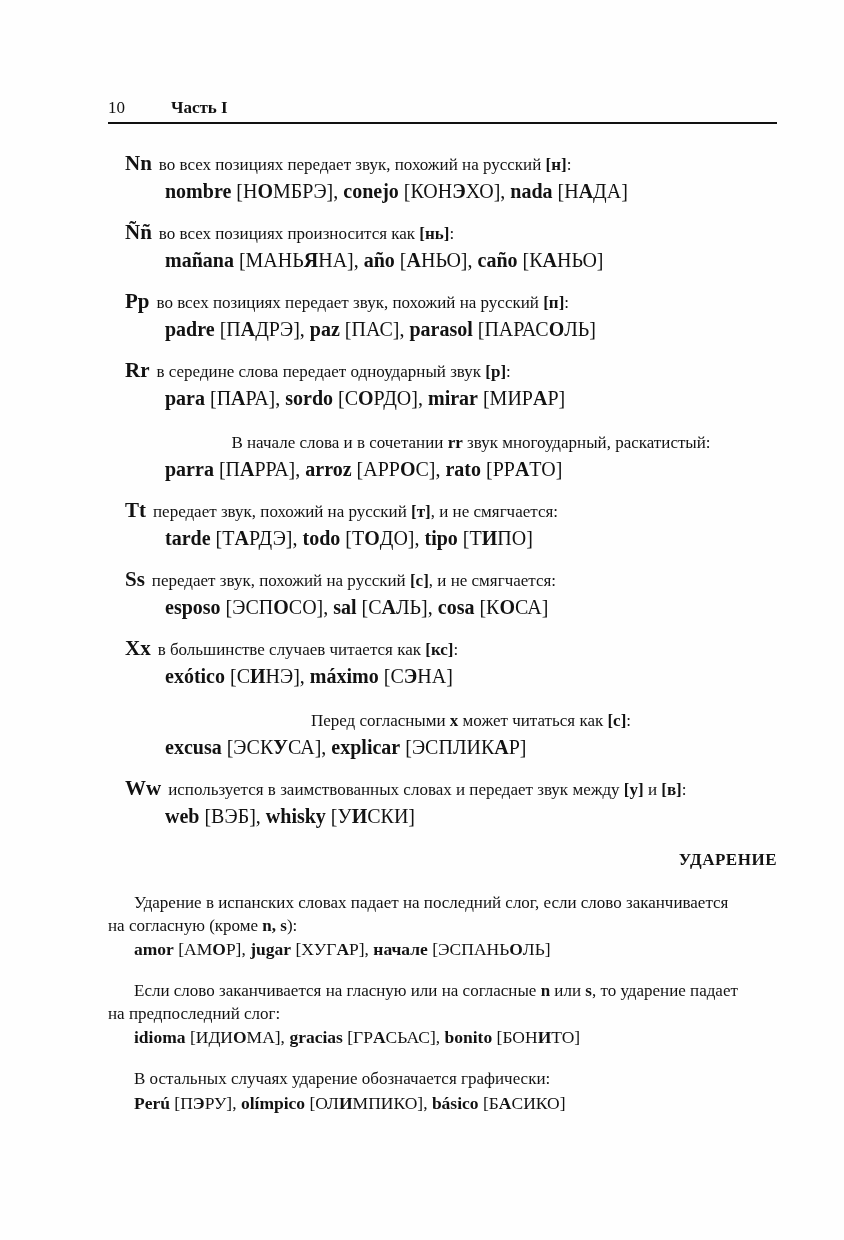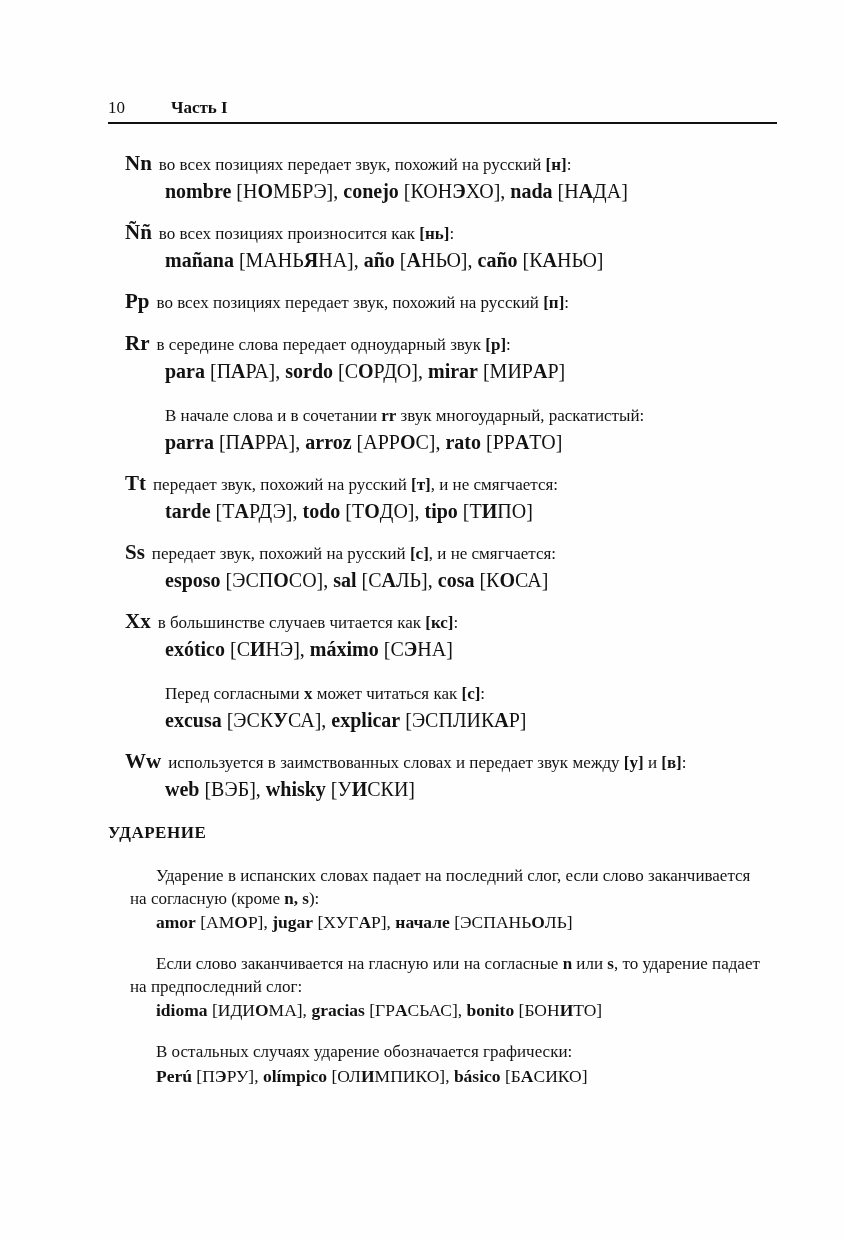--- a/index.html
+++ b/index.html
@@ -42,32 +42,33 @@
   .entry .example {
     margin-left: 57px;
     font-size: 20px;
     line-height: 27px;
   }
   .entry .note {
     margin-left: 57px;
     margin-top: 17px;
     font-size: 17px;
     line-height: 27px;
+    text-align: center;
   }
   b { font-weight: bold; }
 
   .stress-section { margin-top: 20px; }
   .stress-title {
-    text-align: left;
+    text-align: right;
     font-size: 17px;
     font-weight: bold;
     margin: 0 0 22px 0;
     letter-spacing: 0.5px;
   }
-  .stress-group { margin-bottom: 19px; margin-left: 22px; }
+  .stress-group { margin-bottom: 19px; }
   .stress-group .stress-text {
     margin: 0;
     max-width: 640px;
     text-indent: 26px;
     font-size: 17px;
     line-height: 22.5px;
   }
   .stress-group .stress-example {
     margin: 1px 0 0 26px;
     font-size: 17.5px;
@@ -87,20 +88,21 @@
       <div class="entry">
         <p class="desc"><span class="letter">Nn</span><span>во всех позициях передает звук, похожий на русский </span><b>[н]</b><span>:</span></p>
         <p class="example"><b>nombre</b><span> [Н</span><b>О</b><span>МБРЭ], </span><b>conejo</b><span> [КОН</span><b>Э</b><span>ХО], </span><b>nada</b><span> [Н</span><b>А</b><span>ДА]</span></p>
       </div>
       <div class="entry">
         <p class="desc"><span class="letter">Ññ</span><span>во всех позициях произносится как </span><b>[нь]</b><span>:</span></p>
         <p class="example"><b>mañana</b><span> [МАНЬ</span><b>Я</b><span>НА], </span><b>año</b><span> [</span><b>А</b><span>НЬО], </span><b>caño</b><span> [К</span><b>А</b><span>НЬО]</span></p>
       </div>
       <div class="entry">
         <p class="desc"><span class="letter">Pp</span><span>во всех позициях передает звук, похожий на русский </span><b>[п]</b><span>:</span></p>
+        <p class="example"><b>padre</b><span> [П</span><b>А</b><span>ДРЭ], </span><b>paz</b><span> [ПАС], </span><b>parasol</b><span> [ПАРАС</span><b>О</b><span>ЛЬ]</span></p>
       </div>
       <div class="entry">
         <p class="desc"><span class="letter">Rr</span><span>в середине слова передает одноударный звук </span><b>[р]</b><span>:</span></p>
         <p class="example"><b>para</b><span> [П</span><b>А</b><span>РА], </span><b>sordo</b><span> [С</span><b>О</b><span>РДО], </span><b>mirar</b><span> [МИР</span><b>А</b><span>Р]</span></p>
         <p class="note"><span>В начале слова и в сочетании </span><b>rr</b><span> звук многоударный, раскатистый:</span></p>
         <p class="example"><b>parra</b><span> [П</span><b>А</b><span>РРА], </span><b>arroz</b><span> [АРР</span><b>О</b><span>С], </span><b>rato</b><span> [РР</span><b>А</b><span>ТО]</span></p>
       </div>
       <div class="entry">
         <p class="desc"><span class="letter">Tt</span><span>передает звук, похожий на русский </span><b>[т]</b><span>, и не смягчается:</span></p>
         <p class="example"><b>tarde</b><span> [Т</span><b>А</b><span>РДЭ], </span><b>todo</b><span> [Т</span><b>О</b><span>ДО], </span><b>tipo</b><span> [Т</span><b>И</b><span>ПО]</span></p>

